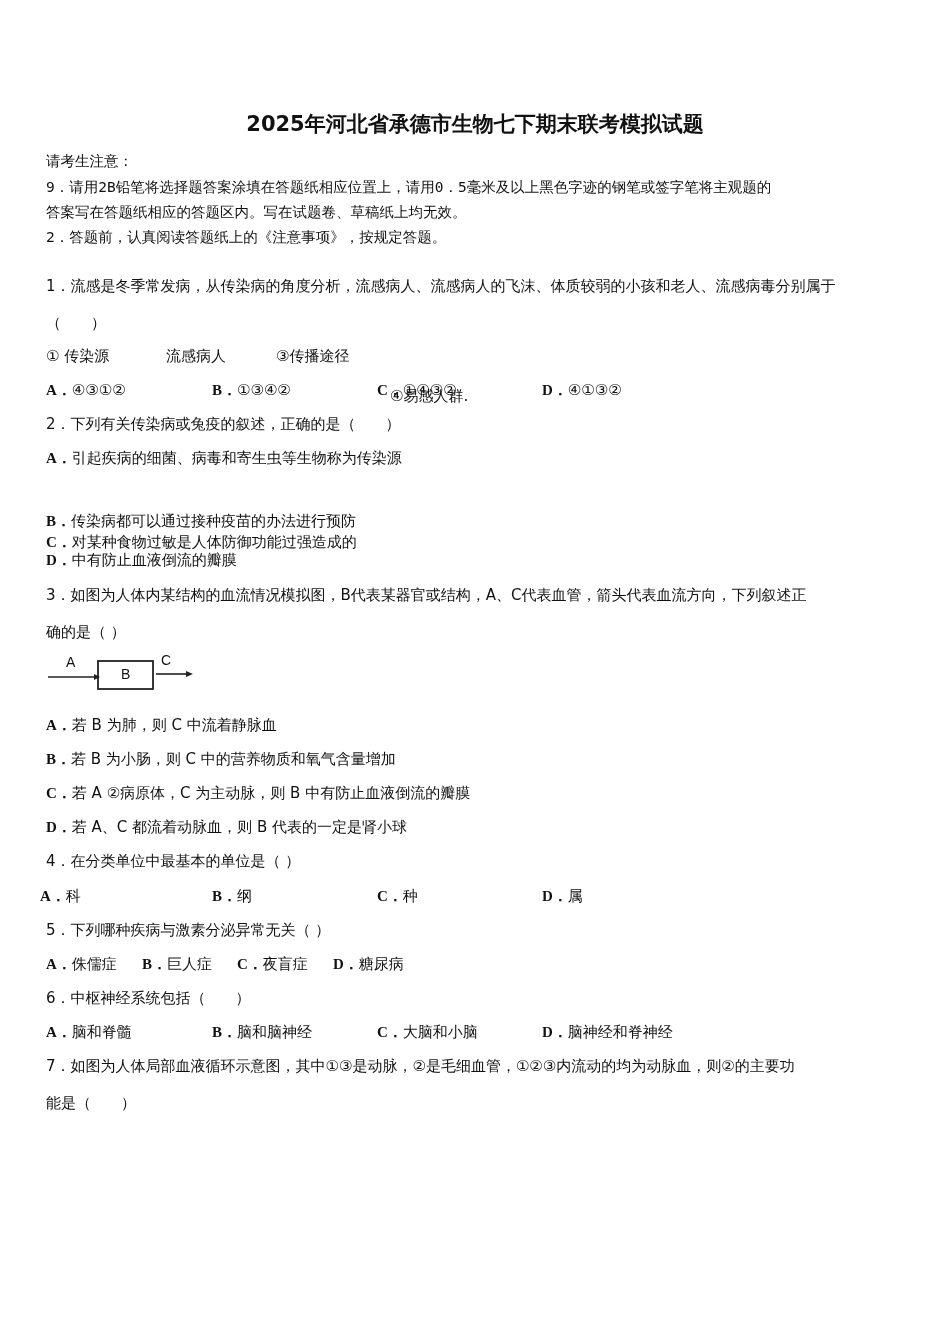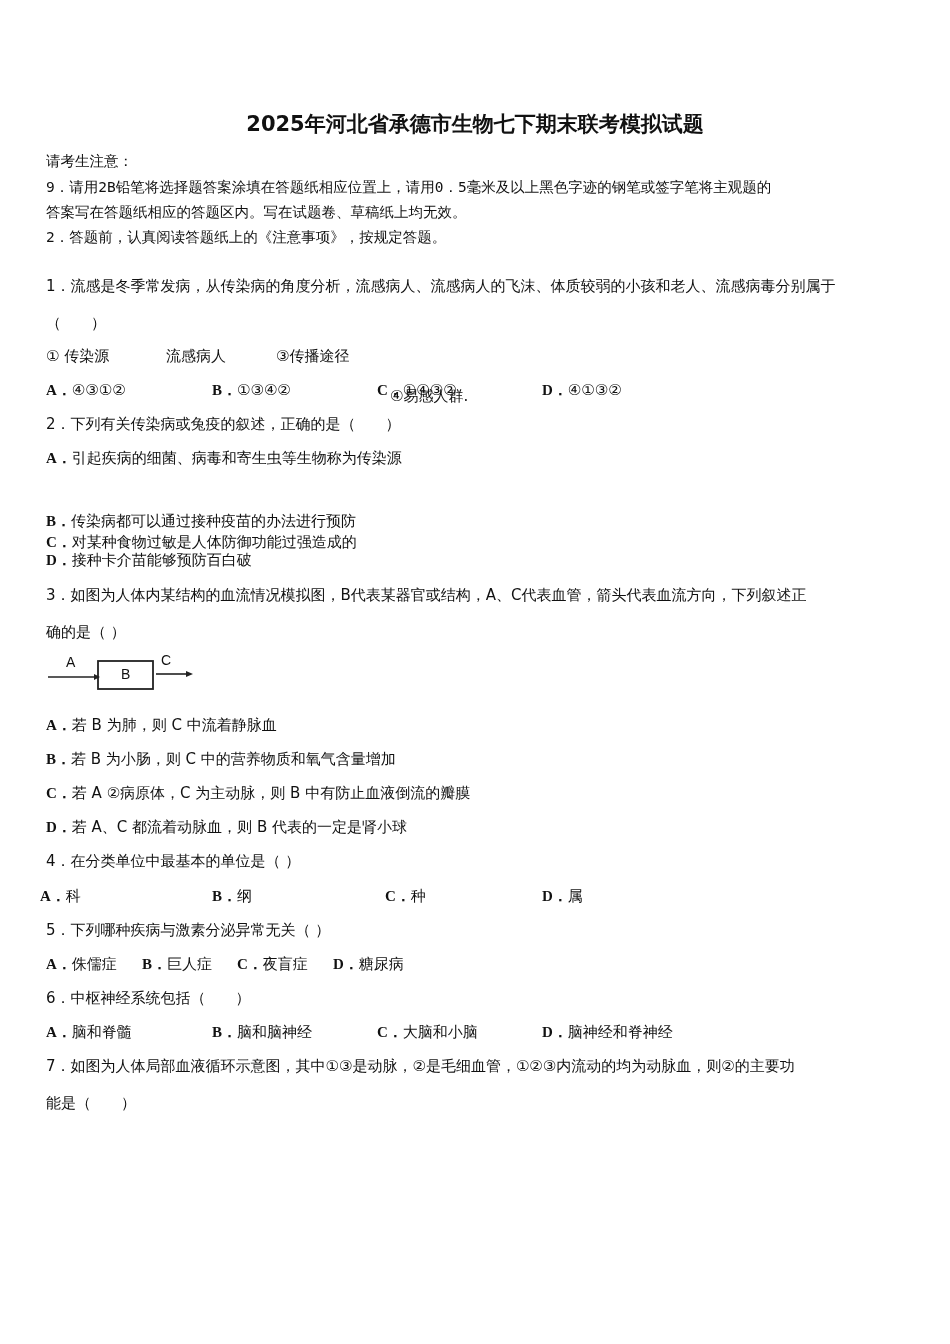--- a/index.html
+++ b/index.html
@@ -52,21 +52,21 @@
       <span class="col" style="left:377px;"><span class="letter">C．</span><span>①④③②</span></span>
       <span class="col" style="left:542px;"><span class="letter">D．</span><span>④①③②</span></span>
     </div>
   </div>
 
   <div>
     <div class="line q" style="top:414px;">2．下列有关传染病或兔疫的叙述，正确的是（　　）</div>
     <div class="line opt" style="top:448px;"><span class="letter">A．</span><span>引起疾病的细菌、病毒和寄生虫等生物称为传染源</span></div>
     <div class="line opt" style="top:482px;margin-top:29px;"><span class="letter">B．</span><span>传染病都可以通过接种疫苗的办法进行预防</span></div>
     <div class="line opt" style="top:532px;"><span class="letter">C．</span><span>对某种食物过敏是人体防御功能过强造成的</span></div>
-    <div class="line opt" style="top:550px;"><span class="letter">D．</span><span>接种卡介苗能够预防百白破</span></div>
+    <div class="line opt" style="top:550px;"><span class="letter">D．</span><span>中有防止血液倒流的瓣膜</span></div>
   </div>
 
   <div>
     <div class="line q" style="top:585px;">3．如图为人体内某结构的血流情况模拟图，B代表某器官或结构，A、C代表血管，箭头代表血流方向，下列叙述正</div>
     <div class="line q" style="top:622px;">确的是（ ）</div>
 
     <div class="diagram">
       <svg width="150" height="44" viewBox="0 0 150 44">
         <line x1="2" y1="25" x2="48" y2="25" stroke="#222" stroke-width="1.6"></line>
         <polygon points="48,22 54,25 48,28" fill="#222"></polygon>
@@ -83,21 +83,21 @@
     <div class="line opt" style="top:749px;"><span class="letter">B．</span><span>若 B 为小肠，则 C 中的营养物质和氧气含量增加</span></div>
     <div class="line opt" style="top:783px;"><span class="letter">C．</span><span>若 A ②病原体，C 为主动脉，则 B 中有防止血液倒流的瓣膜</span></div>
     <div class="line opt" style="top:817px;"><span class="letter">D．</span><span>若 A、C 都流着动脉血，则 B 代表的一定是肾小球</span></div>
   </div>
 
   <div>
     <div class="line q" style="top:851px;">4．在分类单位中最基本的单位是（ ）</div>
     <div class="line opt" style="top:886px; left:0; width:950px;">
       <span class="col" style="left:40px;"><span class="letter">A．</span><span>科</span></span>
       <span class="col" style="left:212px;"><span class="letter">B．</span><span>纲</span></span>
-      <span class="col" style="left:385px;"><span class="letter">C．</span><span>种</span></span>
+      <span class="col" style="left:377px;"><span class="letter">C．</span><span>种</span></span>
       <span class="col" style="left:542px;"><span class="letter">D．</span><span>属</span></span>
     </div>
   </div>
 
   <div>
     <div class="line q" style="top:920px;">5．下列哪种疾病与激素分泌异常无关（ ）</div>
     <div class="line opt" style="top:954px; left:0; width:950px;">
       <span class="col" style="left:46px;"><span class="letter">A．</span><span>侏儒症</span></span>
       <span class="col" style="left:142px;"><span class="letter">B．</span><span>巨人症</span></span>
       <span class="col" style="left:237px;"><span class="letter">C．</span><span>夜盲症</span></span>

